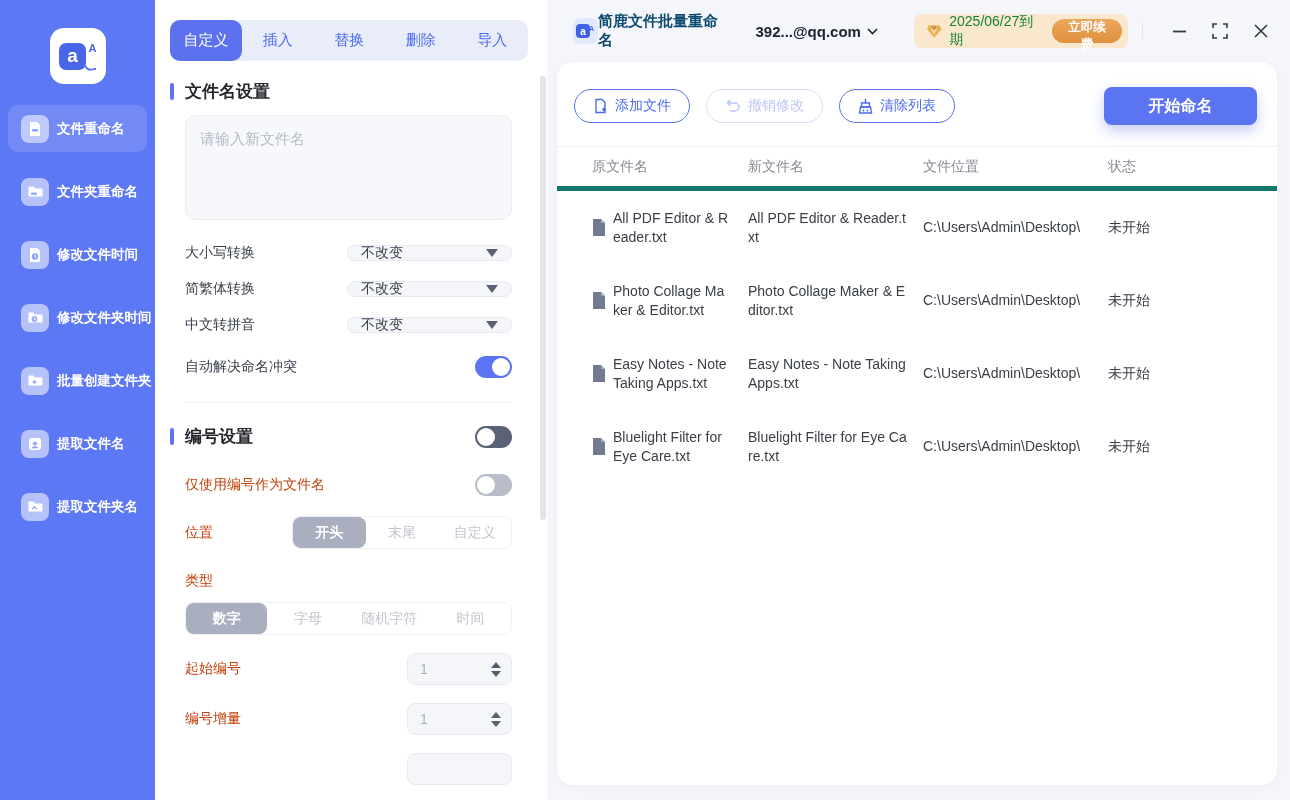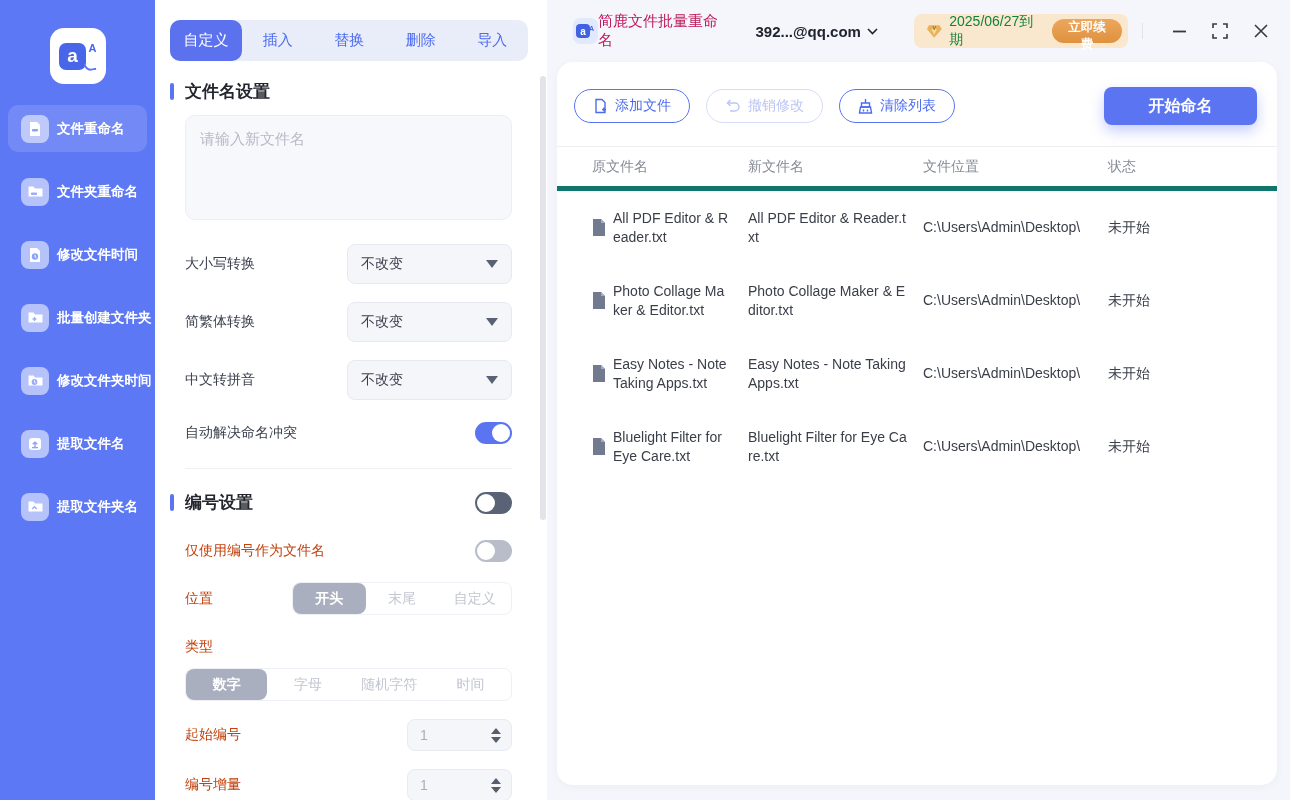--- a/index.html
+++ b/index.html
@@ -41,21 +41,21 @@
   .sec-bar { width:4px; height:17px; background:#5b74f2; border-radius:2px; }
   .sec-title { font-size:17px; font-weight:bold; color:#23262e; margin-left:11px; }
   .name-input { margin-top:12px; width:327px; height:105px; background:#f7f8fc;
     border:1px solid #eceef4; border-radius:10px; resize:none; padding:14px 14px;
     font-family:inherit; font-size:15px; color:#3a3f4c; outline:none; }
   .name-input::placeholder { color:#b6bac6; }
   .frow { display:flex; align-items:center; justify-content:space-between; margin-top:18px; }
   .frow.first { margin-top:20px; }
   .flabel { font-size:14px; color:#3a3f4c; }
   .flabel.dim { color:#c2410c; }
-  .dropdown { width:165px; height:40px; background:#f5f6fa; border:1px solid #e7e9f0;
+  .dropdown { width:165px; height:16px; background:#f5f6fa; border:1px solid #e7e9f0;
     border-radius:8px; display:flex; align-items:center; justify-content:space-between;
     padding:0 13px; cursor:pointer; }
   .dd-value { font-size:14px; color:#3a3f4c; }
   .dd-caret { width:0; height:0; border-left:6px solid transparent; border-right:6px solid transparent;
     border-top:8px solid #5a6172; }
   .toggle { width:37px; height:22px; border-radius:11px; position:relative; cursor:pointer; flex:0 0 37px; }
   .toggle .knob { width:18px; height:18px; border-radius:50%; background:#ffffff; position:absolute; top:2px; }
   .toggle.on { background:#5b74f2; } .toggle.on .knob { right:2px; }
   .toggle.off-dark { background:#5a6375; } .toggle.off-dark .knob { left:2px; }
   .toggle.off-light { background:#b9bdc9; } .toggle.off-light .knob { left:2px; }
@@ -79,21 +79,21 @@
     border-top:6px solid #565d6e; }
 
   
   .right { position:absolute; left:547px; top:0; width:743px; height:800px; background:#f4f6fb; }
   .titlebar { height:62px; display:flex; align-items:center; padding:0 20px 0 26px; }
   .mini-logo { width:26px; height:26px; border-radius:7px; background:#e3e9fc; position:relative;
     display:flex; align-items:center; justify-content:center; }
   .mini-a { width:14px; height:14px; background:#3f62e4; border-radius:4px; color:#fff; font-size:10px;
     font-weight:bold; display:flex; align-items:center; justify-content:center; margin-right:5px; }
   .mini-A { position:absolute; right:4px; top:7px; font-size:7px; color:#4a66e8; font-weight:bold; }
-  .tb-title { font-size:15px; font-weight:normal; color:#be185d; }
+  .tb-title { font-size:15px; font-weight:bold; color:#0c4a6e; }
   .account { display:flex; align-items:center; margin-left:27px; cursor:pointer; }
   .account-text { font-size:15px; font-weight:bold; color:#20242e; }
   .account svg { margin-left:6px; }
   .vip-pill { margin-left:36px; height:34px; background:#fae8ce; border-radius:8px;
     display:flex; align-items:center; padding:0 6px 0 12px; }
   .vip-date { font-size:14px; color:#15803d; margin-left:7px; }
   .renew-btn { margin-left:9px; height:24px; padding:0 11px; border:none; border-radius:13px;
     background:linear-gradient(180deg,#eca75d,#df913e); color:#ffffff; font-size:12.5px;
     font-weight:bold; cursor:pointer; font-family:inherit; }
   .tb-sep { width:1px; height:16px; background:#e2e4ea; margin:0 4px 0 14px; }
@@ -158,34 +158,34 @@
             <circle cx="8" cy="9.5" r="3.2" fill="#8fa2f7"></circle>
             <path d="M8 7.8v1.9l1.4.8" stroke="#fff" stroke-width="1" fill="none"></path>
           </svg>
       </span>
       <span class="nav-label">修改文件时间</span>
     </div>
     <div class="nav-item">
       <span class="nav-icon">
         <svg width="17" height="17" viewBox="0 0 17 17">
             <path d="M1.5 3.5h5l1.5 2h7.5v8h-14z" fill="#fff"></path>
-            <path d="M7.5 8v4M5.5 10h4" stroke="#9cadf8" stroke-width="1.4"></path>
-          </svg>
-      </span>
-      <span class="nav-label">批量创建文件夹</span>
+            <circle cx="7.5" cy="10" r="2.9" fill="#9cadf8"></circle>
+            <path d="M7.5 8.5v1.7l1.3.7" stroke="#fff" stroke-width="1" fill="none"></path>
+          </svg>
+      </span>
+      <span class="nav-label">修改文件夹时间</span>
     </div>
     <div class="nav-item">
       <span class="nav-icon">
         <svg width="17" height="17" viewBox="0 0 17 17">
             <path d="M1.5 3.5h5l1.5 2h7.5v8h-14z" fill="#fff"></path>
-            <circle cx="7.5" cy="10" r="2.9" fill="#9cadf8"></circle>
-            <path d="M7.5 8.5v1.7l1.3.7" stroke="#fff" stroke-width="1" fill="none"></path>
-          </svg>
-      </span>
-      <span class="nav-label">修改文件夹时间</span>
+            <path d="M7.5 8v4M5.5 10h4" stroke="#9cadf8" stroke-width="1.4"></path>
+          </svg>
+      </span>
+      <span class="nav-label">批量创建文件夹</span>
     </div>
     <div class="nav-item">
       <span class="nav-icon">
         <svg width="16" height="16" viewBox="0 0 16 16">
             <rect x="2" y="2" width="12" height="12" rx="3" fill="#fff"></rect>
             <path d="M8 11V6M8 6L5.7 8.3M8 6l2.3 2.3" stroke="#8fa2f7" stroke-width="1.4" fill="none"></path>
             <path d="M5 11.6h6" stroke="#8fa2f7" stroke-width="1.4"></path>
           </svg>
       </span>
       <span class="nav-label">提取文件名</span>

